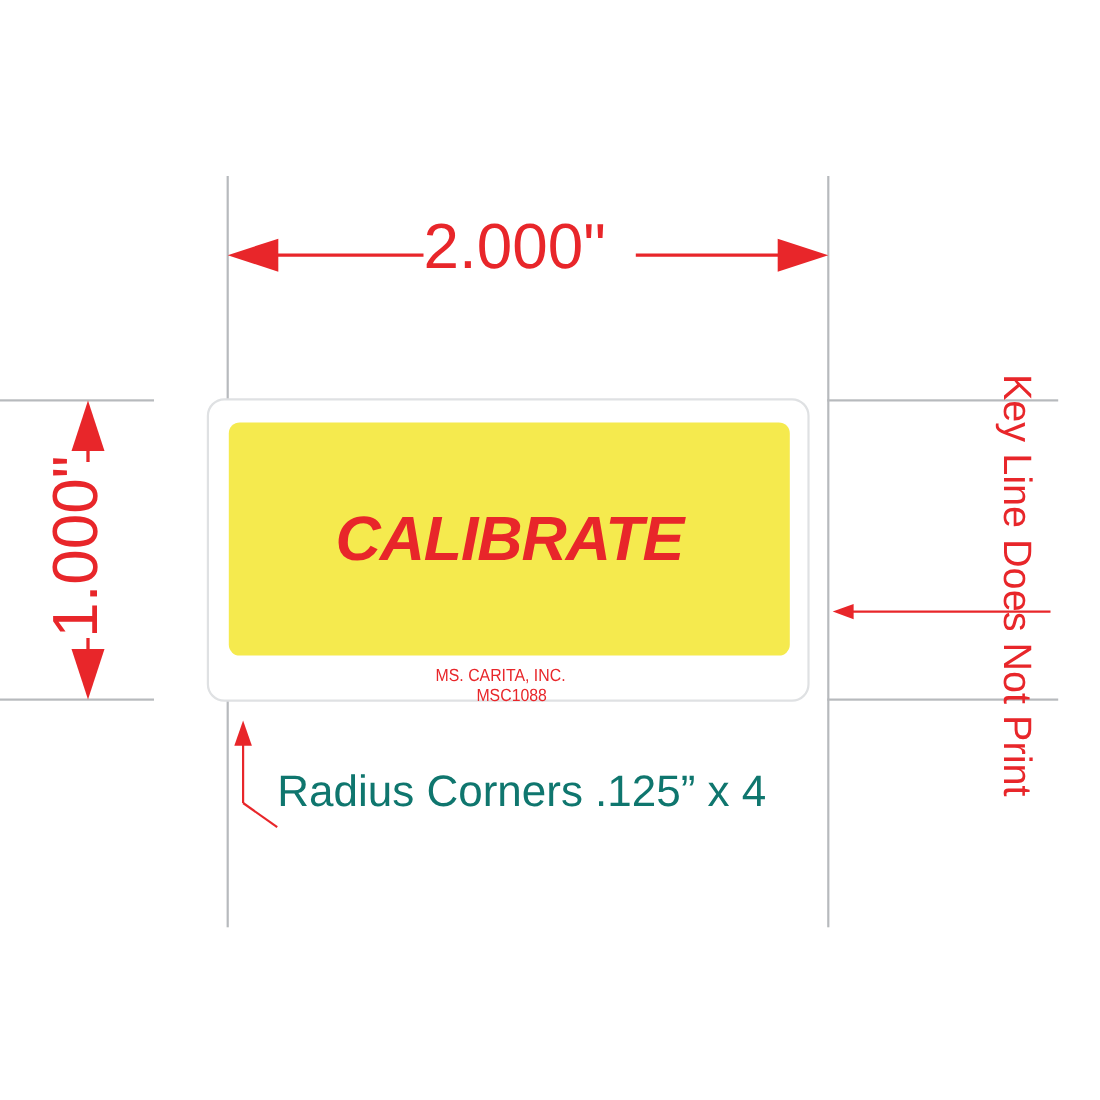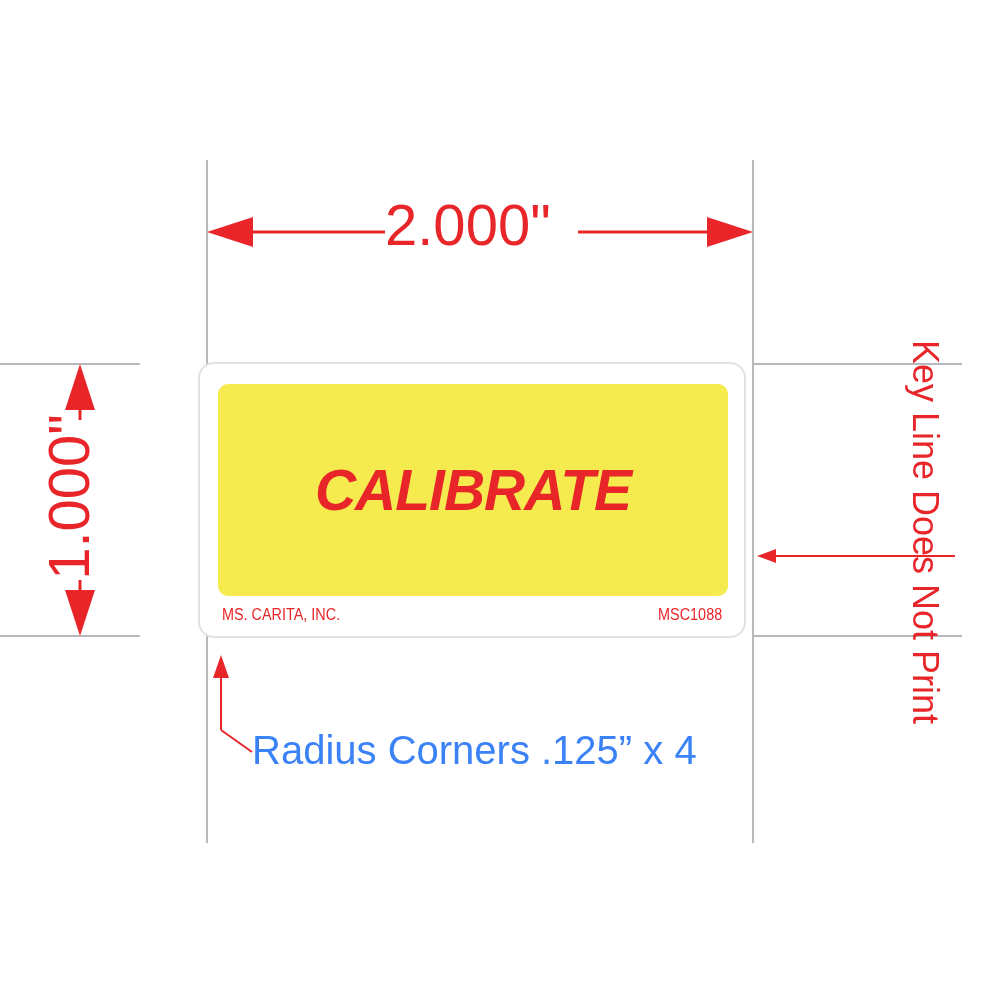--- a/index.html
+++ b/index.html
@@ -60,33 +60,33 @@
     line-height: 36px;
     white-space: nowrap;
     left: 733px;
     top: 514px;
     transform: rotate(90deg);
     transform-origin: center center;
     font-family: "Liberation Sans", sans-serif;
   }
   #note-radius-text {
     position: absolute;
-    color: #3b82f6;
+    color: #0f766e;
     font-size: 40px;
     line-height: 40px;
     white-space: nowrap;
     left: 252px;
-    top: 730px;
+    top: 700px;
     font-family: "Liberation Sans", sans-serif;
   }
 
   
   #label-artwork {
     position: absolute;
-    left: 198px;
+    left: 188px;
     top: 362px;
     width: 548px;
     height: 276px;
     background: #ffffff;
     border: 2px solid #dfe1e3;
     border-radius: 16px;
     box-sizing: border-box;
   }
   #label-yellow-panel {
     position: absolute;
@@ -113,20 +113,21 @@
     text-align: center;
   }
   #label-footer {
     position: absolute;
     left: 22px;
     right: 22px;
     top: 242px;
     display: flex;
     justify-content: space-between;
     align-items: center;
+    flex-direction: column;
   }
   .footer-text {
     color: #e8262a;
     font-family: "Liberation Sans", sans-serif;
     font-size: 16px;
     line-height: 18px;
     white-space: nowrap;
     transform: scaleX(0.9);
     transform-origin: left center;
   }

